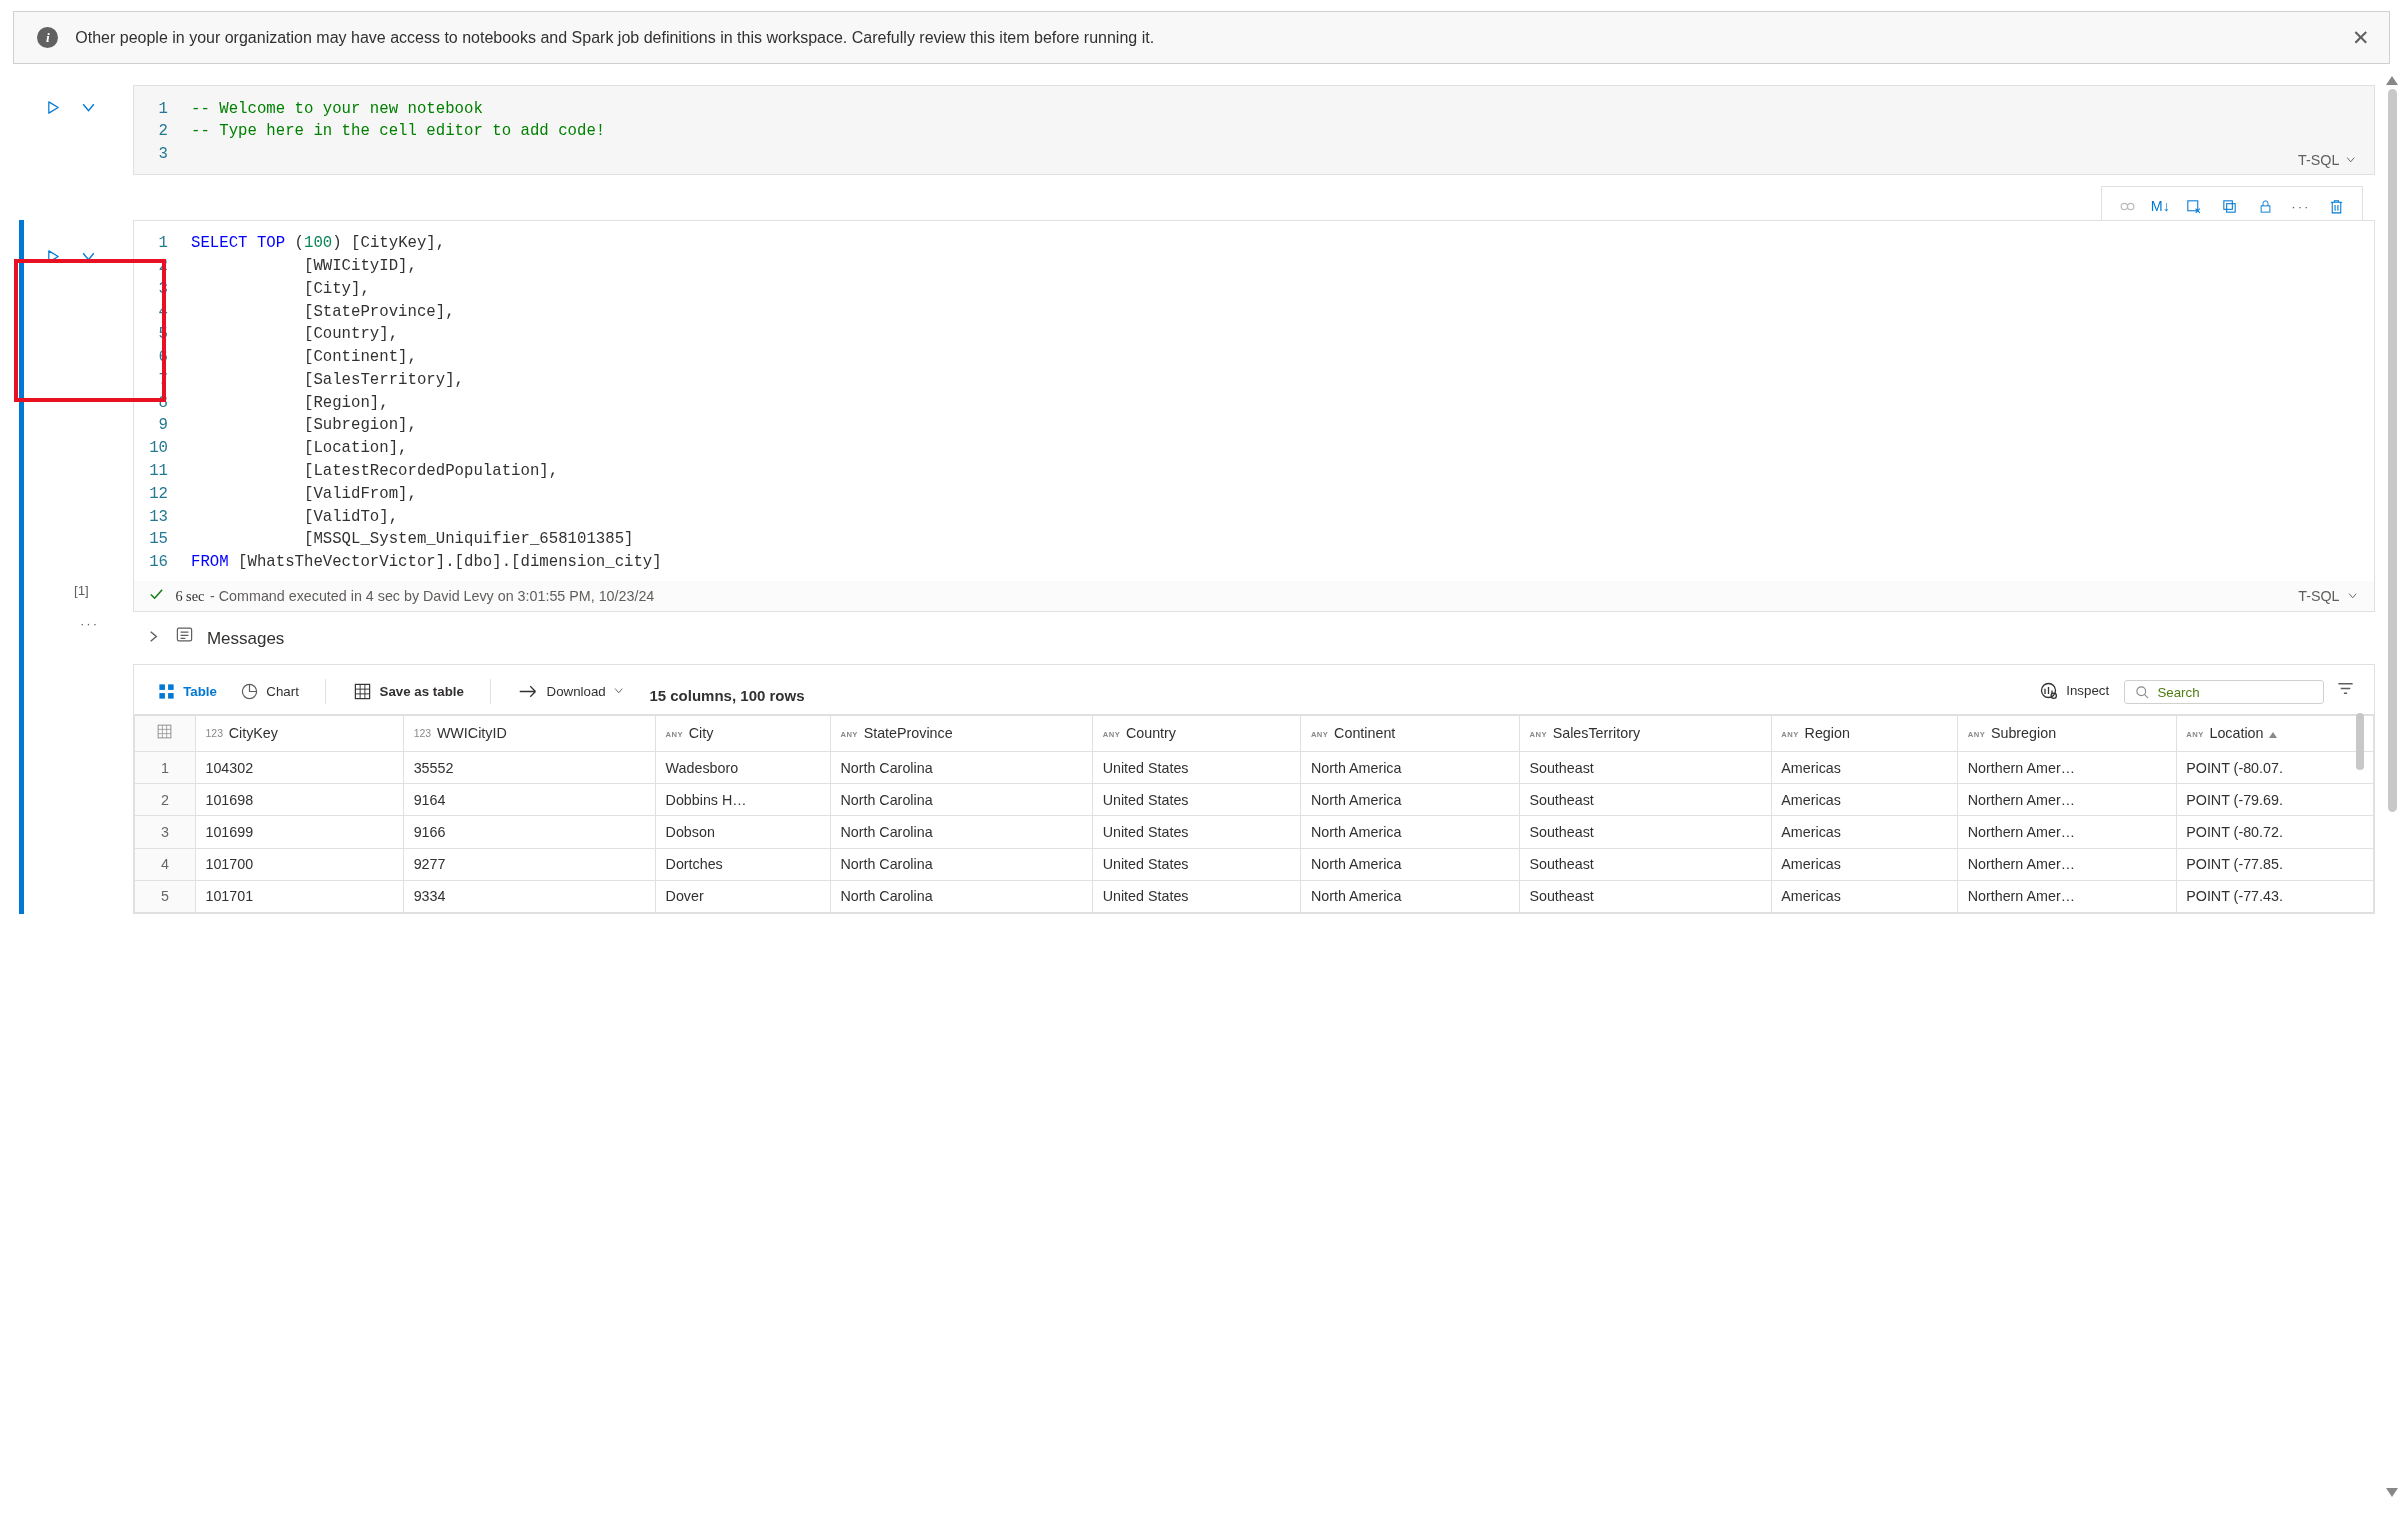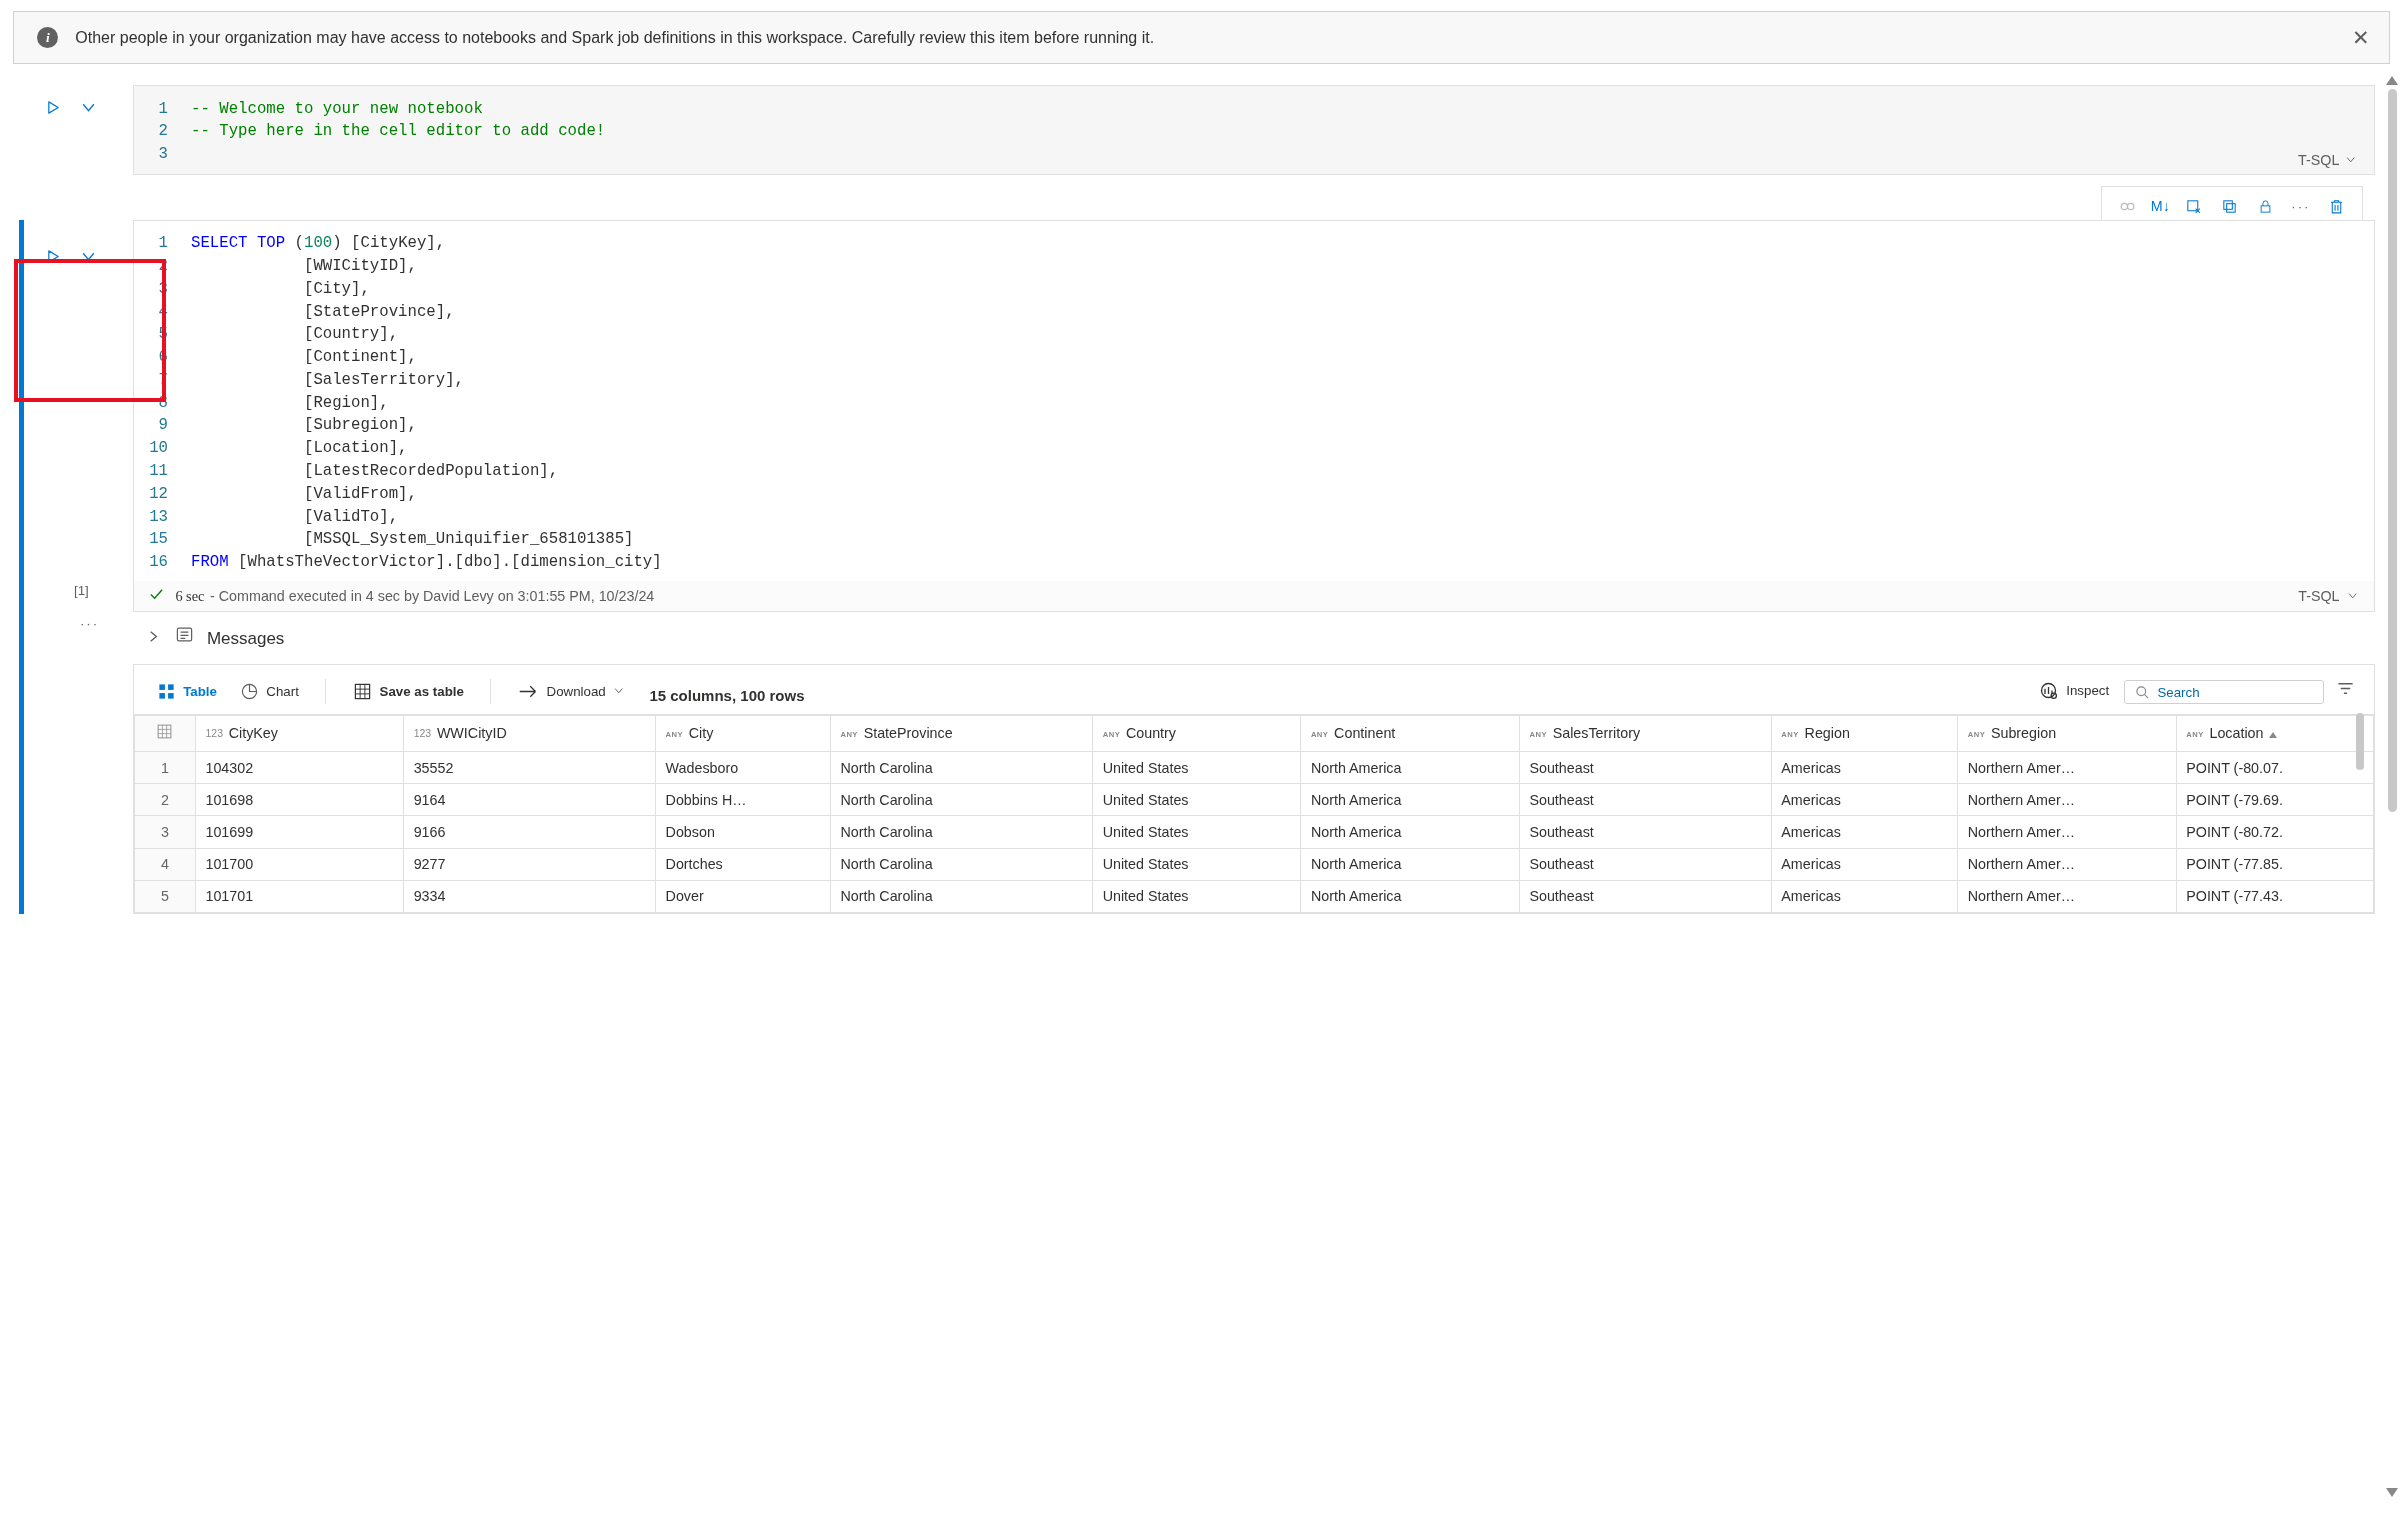--- a/index.html
+++ b/index.html
@@ -161,21 +161,21 @@
     display: inline-flex; align-items: center; gap: 7.6px;
     cursor: pointer; padding: 3.8px 7.6px;
   }
   .results-tb .ritem.active { color: var(--accent); font-weight: 600;}
   .results-tb .summary { font-size: 15px; font-weight: 600; margin-left: 9.5px;}
   .results-tb .spacer { flex: 1; }
   .search-box {
     display: flex; align-items: center; gap: 7.6px;
     border: 1px solid var(--border-dark); border-radius: 2.9px;
     padding: 3.8px 9.5px; width: 200px;
-    color: #0369a1;
+    color: #4d7c0f;
   }
   .filter-ico { color: #605e5c; cursor: pointer; padding: 3.8px;}
 
   table.data { border-collapse: collapse; width: 100%; table-layout: fixed; }
   table.data th, table.data td {
     border: 1px solid var(--border);
     padding: 7.6px 9.5px;
     text-align: left;
     white-space: nowrap; overflow: hidden; text-overflow: ellipsis;
     font-size: 14.3px;

